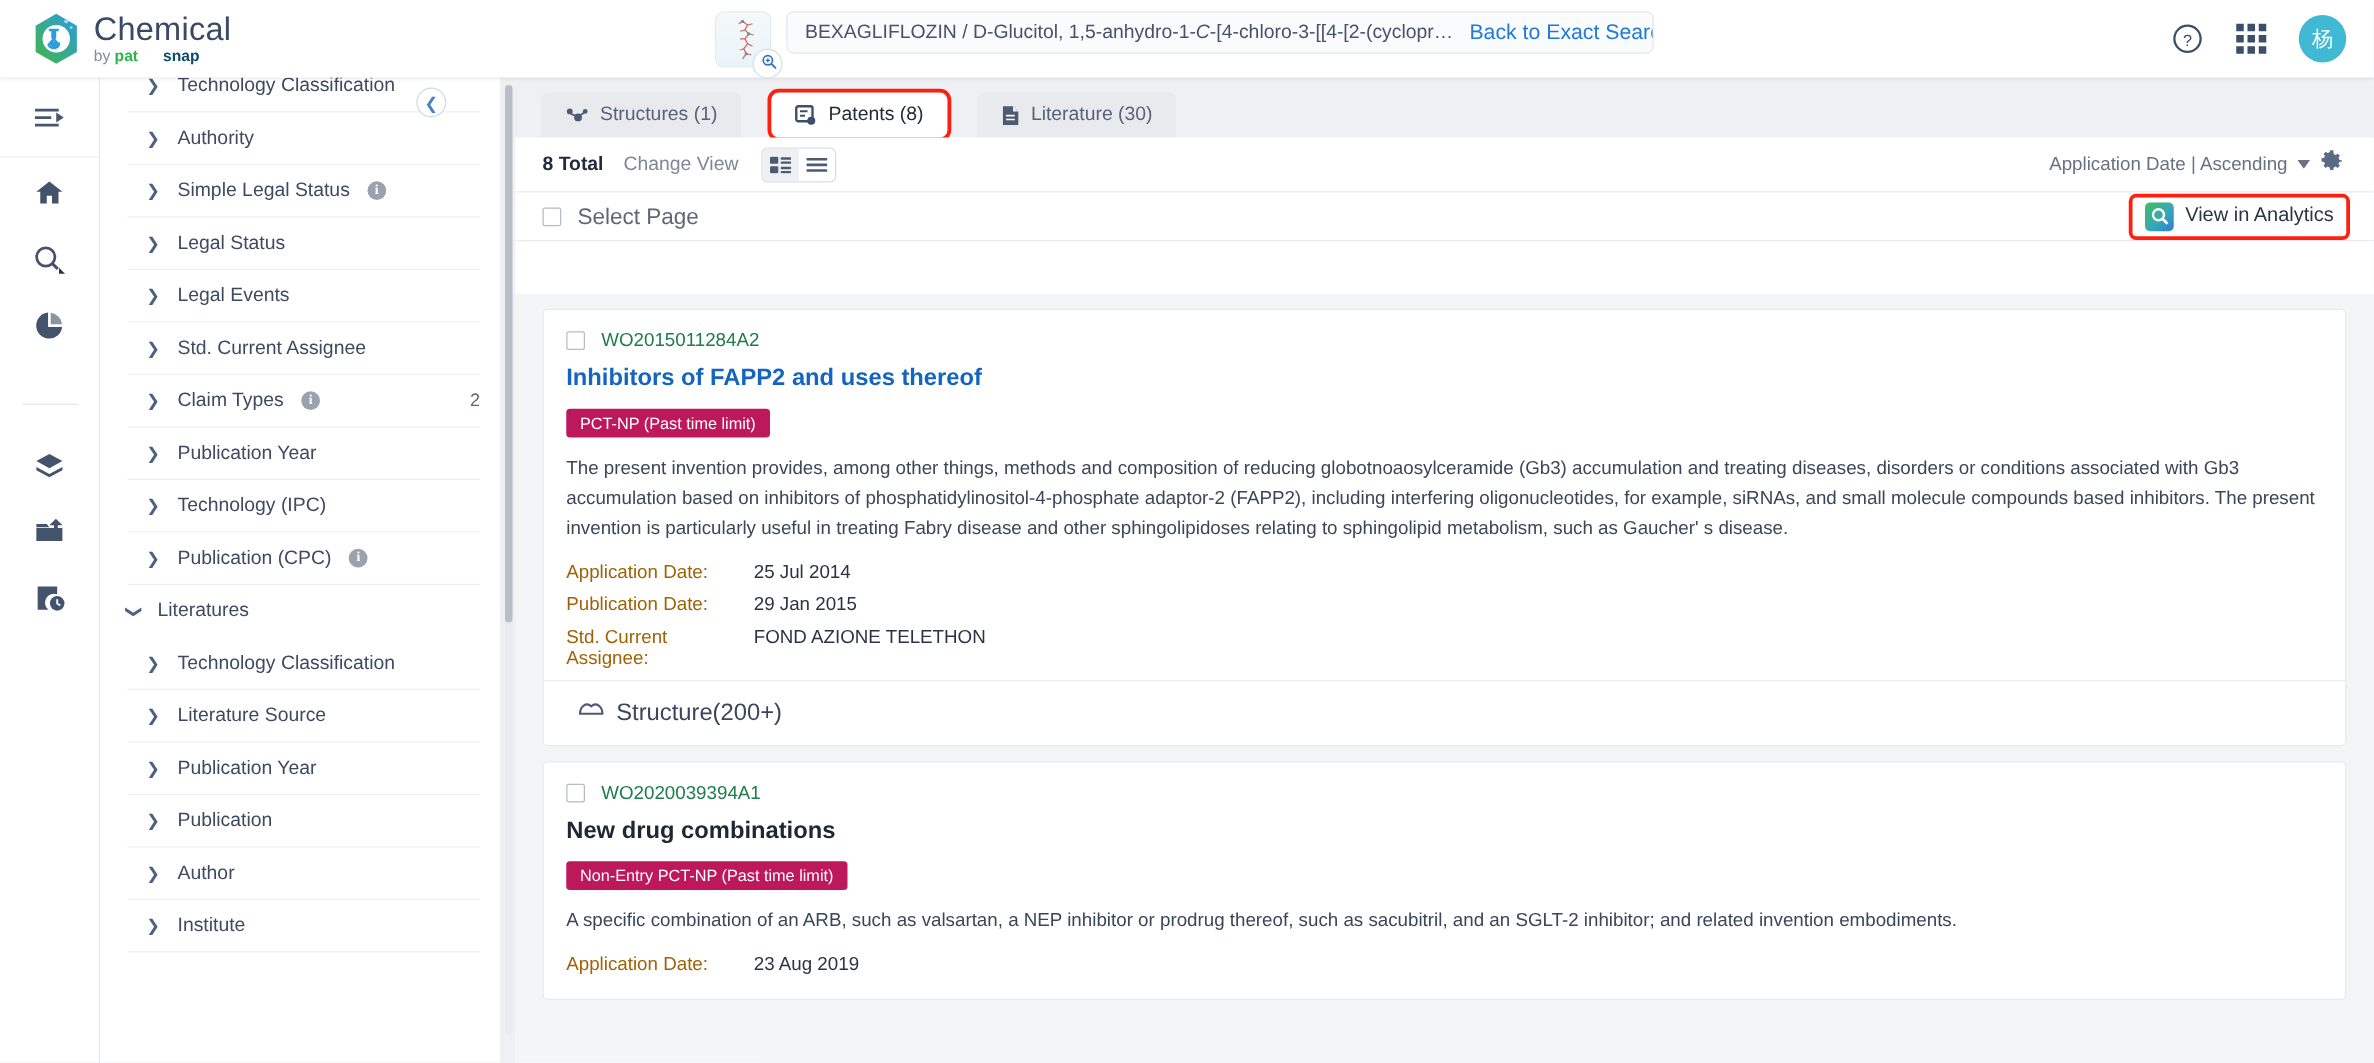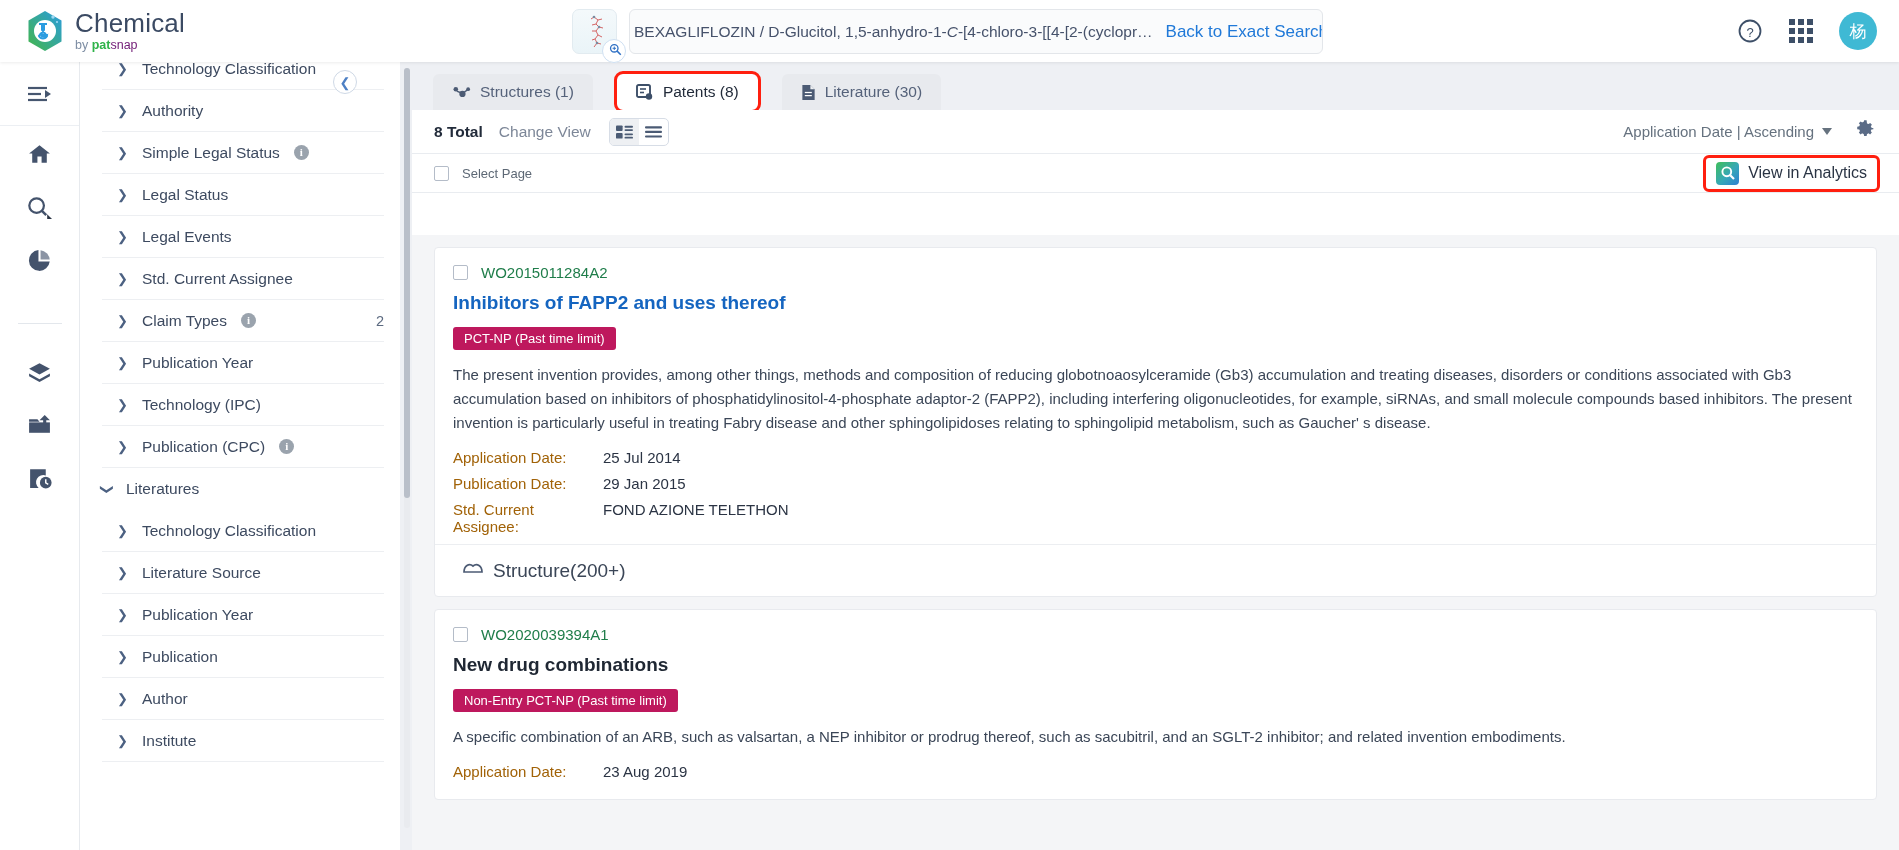--- a/index.html
+++ b/index.html
@@ -16,41 +16,41 @@
     box-shadow: 0 1px 3px rgba(0,0,0,.08);
     z-index: 30;
   }
   .brand { display: flex; align-items: center; margin-left: 26px; }
   .brand-logo { width: 38px; height: 42px; position: relative; }
   .hexwrap { width: 38px; height: 42px; }
   .brand-text { margin-left: 11px; line-height: 1; }
   .brand-title { font-size: 26px; color: #3b4a63; letter-spacing: .2px; }
   .brand-sub { font-size: 12.5px; margin-top: 3px; color: #7d8da3; }
   .ps-pat { color: #2fb34a; font-weight: bold; }
-  .ps-snap { color: #701a75; font-weight: normal; }
+  .ps-snap { color: #0c4a6e; font-weight: bold; margin-left: 20px; }
 
   
   .searchzone { position: absolute; left: 572px; top: 9px; display: flex; align-items: flex-start; }
   .struct-thumb {
     width: 45px; height: 45px; border-radius: 7px;
     background: linear-gradient(180deg,#f4f9fb,#eaf4f8);
     border: 1px solid #e2ebf0; position: relative; flex: none;
   }
   .struct-thumb svg { position: absolute; left: 6px; top: 3px; }
   .mag-badge {
     position: absolute; right: -10px; bottom: -10px;
     width: 24px; height: 24px; border-radius: 50%;
     background: #fff; border: 1px solid #cfe0f2;
     display: flex; align-items: center; justify-content: center;
     color: #2d6fc4;
   }
   .searchbox {
-    margin-left: 12px; height: 45px; width: 694px;
+    margin-left: 12px; height: 34px; width: 694px;
     background: #fafbfc; border: 1px solid #e3e6ea; border-radius: 6px;
-    display: flex; align-items: center; padding: 0 4px;
+    display: flex; align-items: center; padding: 0 14px;
     font-size: 15.5px; color: #4a5568; white-space: nowrap; overflow: hidden;
   }
   .searchbox .q { color: #46526b; }
   .searchbox .q i { font-style: italic; }
   .back-exact {
     margin-left: 13px; color: #2079d8; font-size: 17px; white-space: nowrap;
     display: flex; align-items: center; gap: 6px; cursor: pointer;
   }
 
   .topright { position: absolute; right: 22px; top: 0; height: 62px; display: flex; align-items: center; gap: 26px; }
@@ -132,30 +132,30 @@
   .toolbar { height: 43px; display: flex; align-items: center; padding: 0 22px 0 22px; }
   .total { font-size: 15.5px; color: #222b3a; font-weight: bold; }
   .change-view { margin-left: 16px; font-size: 15.5px; color: #7d8798; cursor: pointer; }
   .viewtoggle {
     margin-left: 18px; display: flex; align-items: center; gap: 0;
     border: 1px solid #d7dde6; border-radius: 5px; overflow: hidden; height: 28px;
     cursor: pointer;
   }
   .vt-btn { width: 29px; height: 28px; display: flex; align-items: center; justify-content: center; }
   .vt-btn.on { background: #eef0f3; }
-  .sortzone { margin-left: auto; display: flex; align-items: center; gap: 24px; }
+  .sortzone { margin-left: auto; display: flex; align-items: center; gap: 8px; }
   .sortlabel { font-size: 15px; color: #66727f; display: flex; align-items: center; gap: 8px; cursor: pointer; }
   .gear { color: #5a6b86; cursor: pointer; }
 
   .selrow {
     height: 40px; border-top: 1px solid #e9ecf0; border-bottom: 1px solid #e9ecf0;
     display: flex; align-items: center; padding: 0 22px; position: relative;
   }
   .cbox { width: 15px; height: 15px; border: 1px solid #b4bcc8; border-radius: 2px; background: #fff; cursor: pointer; flex: none; }
-  .selrow .lbl { margin-left: 13px; font-size: 13px; color: #5d6875; }
+  .selrow .lbl { margin-left: 13px; font-size: 18px; color: #5d6875; }
   .analytics-wrap {
     margin-left: auto; display: flex; align-items: center; gap: 9px;
     padding: 4px 10px; cursor: pointer; outline: 3px solid #ff1f0f; border-radius: 3px;
     background: #fff;
   }
   .analytics-ic {
     width: 23px; height: 23px; border-radius: 4px;
     background: linear-gradient(135deg,#3fbf5a 0%,#36a7b8 55%,#2f7fd1 100%);
     display: flex; align-items: center; justify-content: center; flex: none;
   }

